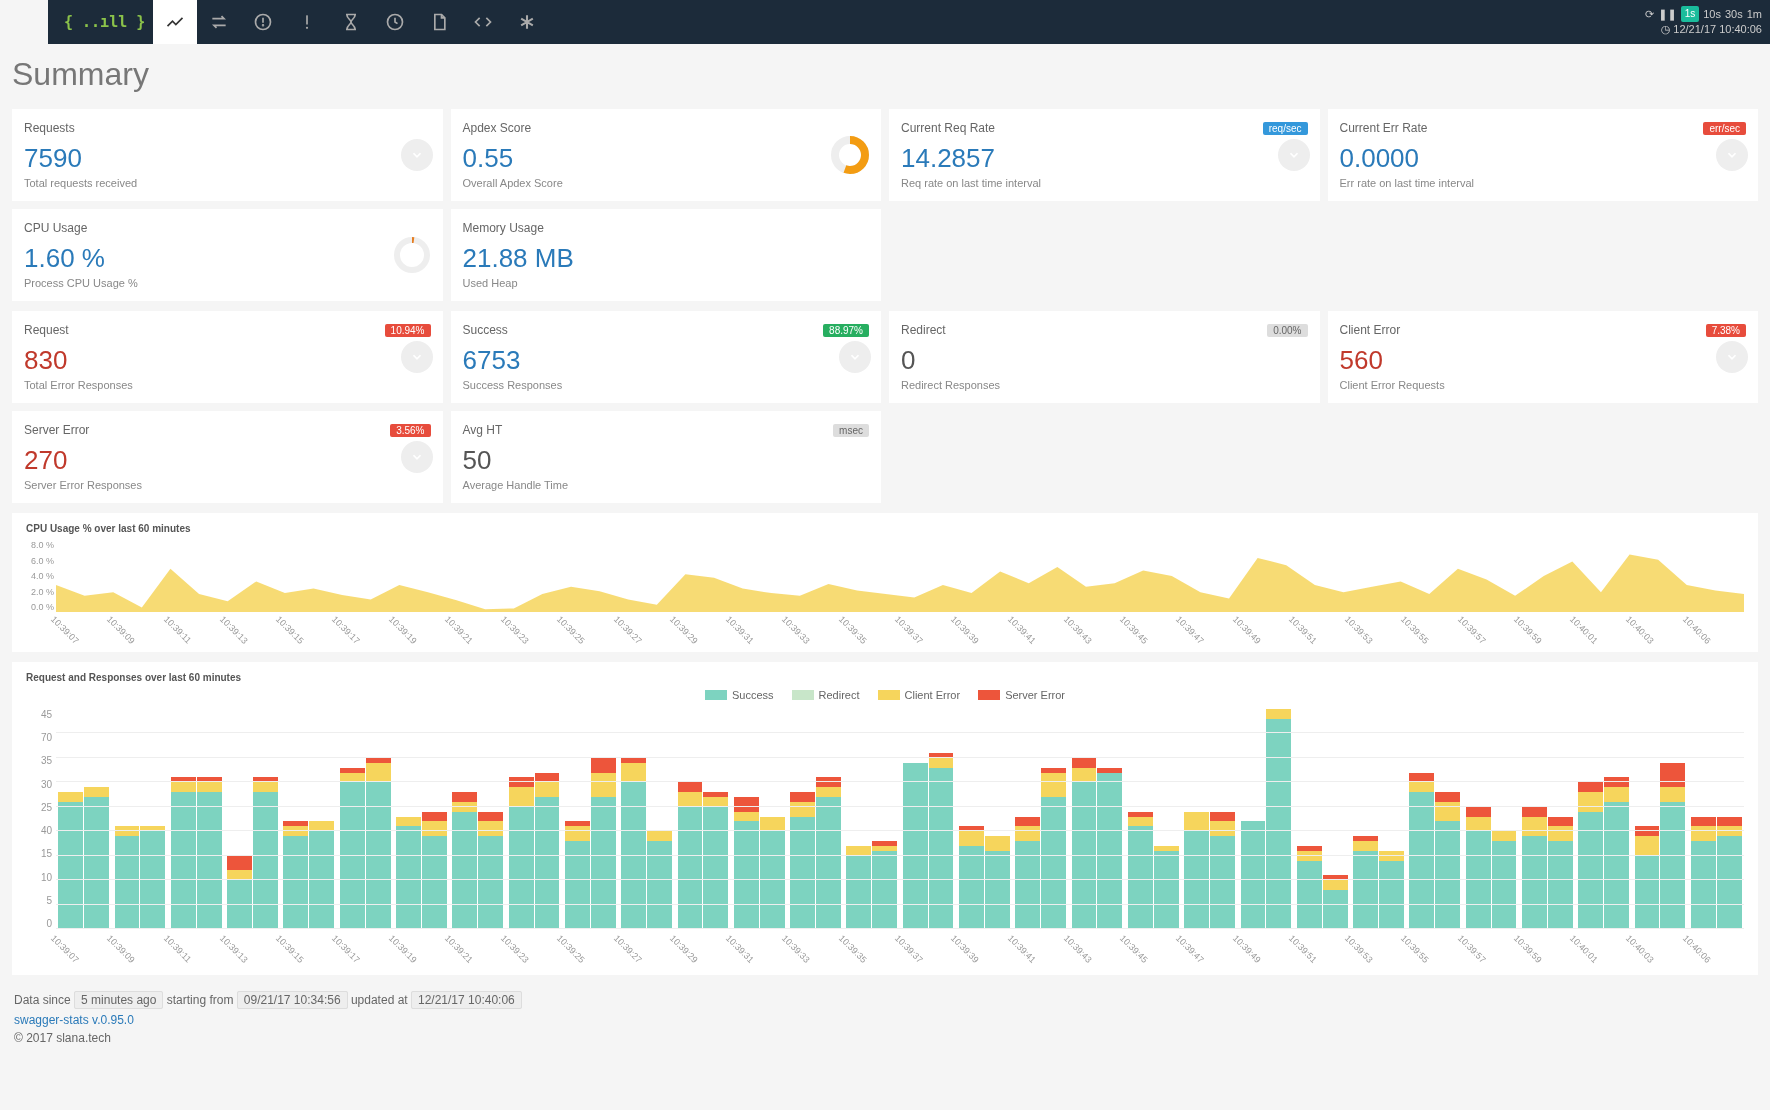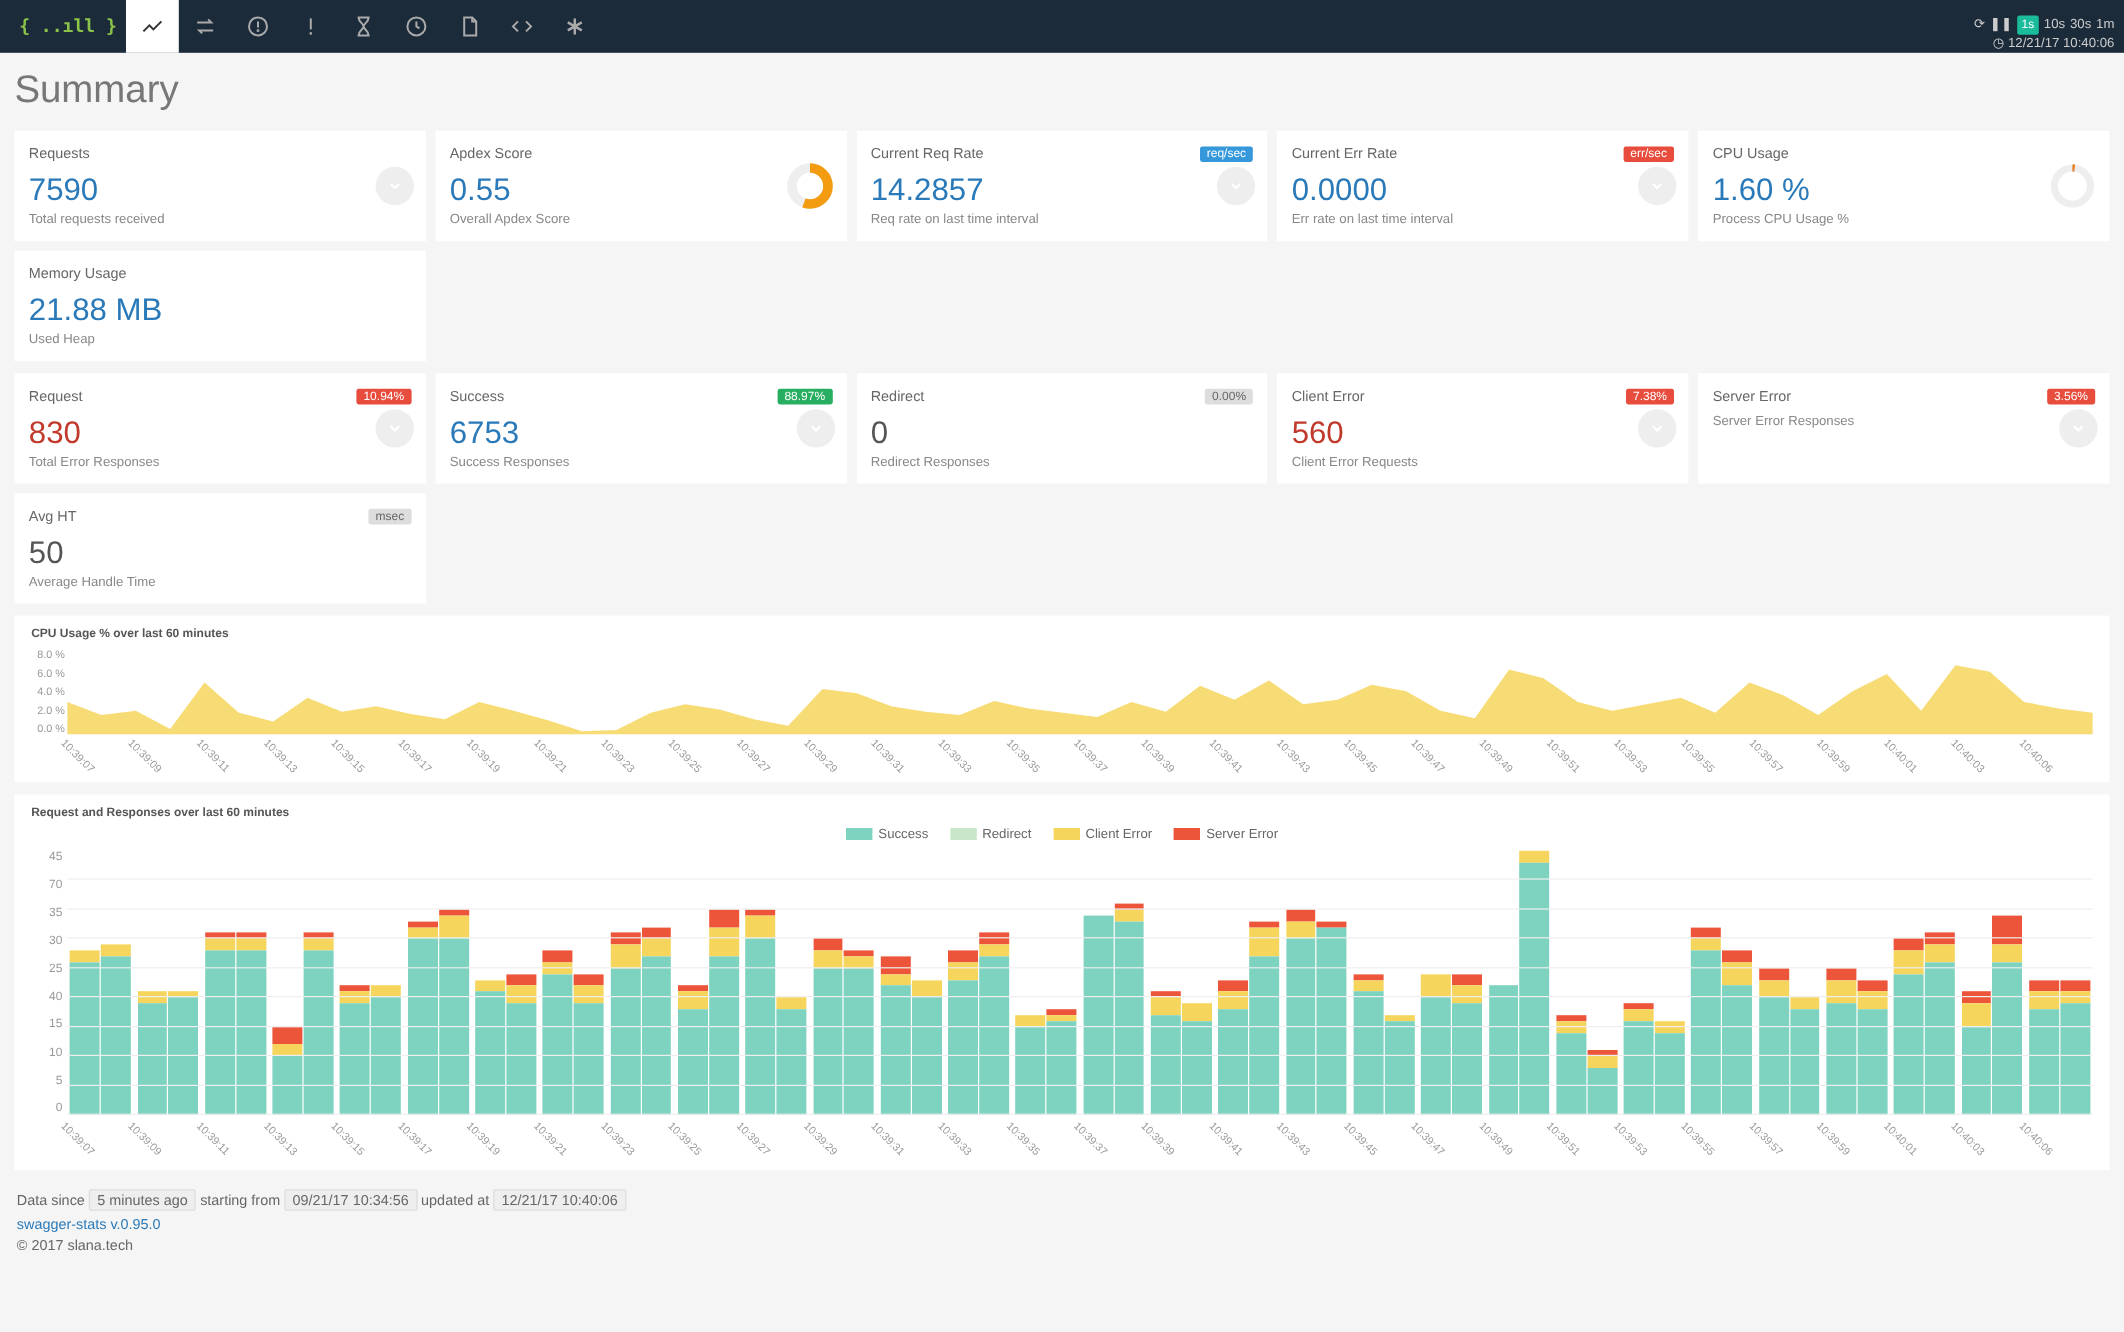--- a/index.html
+++ b/index.html
@@ -1,28 +1,28 @@
 <!DOCTYPE html>
 <html><head>
 <meta charset="utf-8">
 <style>
 * { box-sizing: border-box; margin: 0; padding: 0; }
 body { font-family: -apple-system, "Segoe UI", Helvetica, Arial, sans-serif; background: #f5f5f5; color: #333; font-size: 13px; }
-.navbar { background: #1c2b3a; height: 44px; display: flex; align-items: flex-end; justify-content: space-between; padding: 0 8px; }
+.navbar { background: #1c2b3a; height: 44px; display: flex; align-items: center; justify-content: space-between; padding: 0 8px; margin-left: 48px; }
 .nav-left { display: flex; align-items: center; height: 100%; }
 .nav-icon { width: 44px; height: 44px; display: flex; align-items: center; justify-content: center; color: #aaa; cursor: pointer; }
 .nav-icon.active { background: #fff; color: #333; }
 .nav-icon svg { width: 20px; height: 20px; }
 .logo { color: #8bc34a; font-family: monospace; font-weight: bold; padding: 0 8px; font-size: 15px; }
 .nav-right { color: #ccc; font-size: 11px; text-align: right; line-height: 1.4; }
 .nav-right .row1 { display:flex; align-items:center; gap:4px; justify-content:flex-end; }
 .pill { background:#1abc9c; color:#fff; padding:1px 4px; border-radius:2px; font-size:10px; }
 .page { padding: 12px; }
 h1 { font-size: 32px; font-weight: 300; color: #777; margin-bottom: 16px; }
-.tiles { display: grid; grid-template-columns: repeat(5, 1fr); gap: 8px; margin-bottom: 10px; }
+.tiles { display: grid; grid-template-columns: repeat(4, 1fr); gap: 8px; margin-bottom: 10px; }
 .tile { background: #fff; padding: 12px; position: relative; min-height: 86px; }
 .tile-title { font-size: 12px; color: #666; margin-bottom: 8px; display:flex; justify-content:space-between; align-items:center; }
 .tile-value { font-size: 26px; font-weight: 300; color: #2a7ab9; margin-bottom: 3px; }
 .tile-value.red { color: #c0392b; }
 .tile-value.gray { color: #555; }
 .tile-sub { font-size: 11px; color: #888; }
 .badge { font-size: 10px; padding: 1px 6px; border-radius: 2px; color:#fff; }
 .badge-blue { background: #3498db; }
 .badge-red { background: #e74c3c; }
 .badge-green { background: #27ae60; }
@@ -243,20 +243,21 @@
           <svg width="14" height="14" viewBox="0 0 24 24" fill="none" stroke="#fff" stroke-width="3">
             <polyline points="6,9 12,15 18,9"></polyline>
           </svg>
         </div>
       </div>
       <div class="tile">
         <div class="tile-title">
           <span>Server Error</span>
           <span class="badge badge-red">3.56%</span>
         </div>
+      <div class="tile-value red">270</div>
       <div class="tile-sub">Server Error Responses</div>
         <div class="tile-chevron">
           <svg width="14" height="14" viewBox="0 0 24 24" fill="none" stroke="#fff" stroke-width="3">
             <polyline points="6,9 12,15 18,9"></polyline>
           </svg>
         </div>
       </div>
       <div class="tile">
         <div class="tile-title">
           <span>Avg HT</span>

